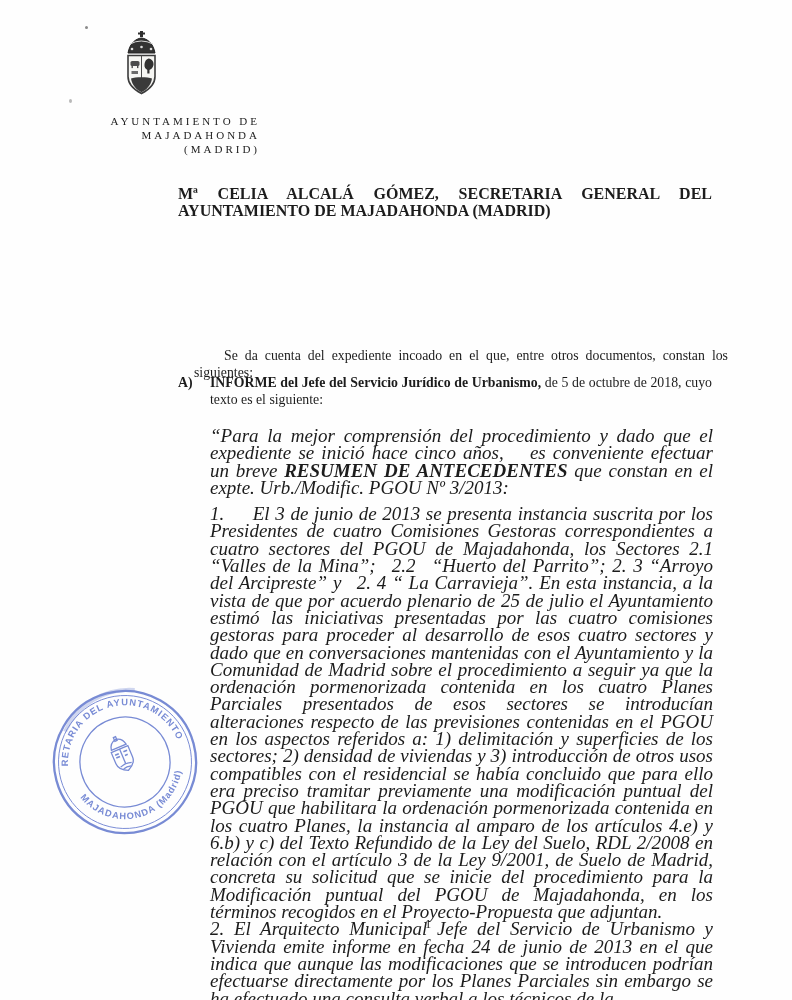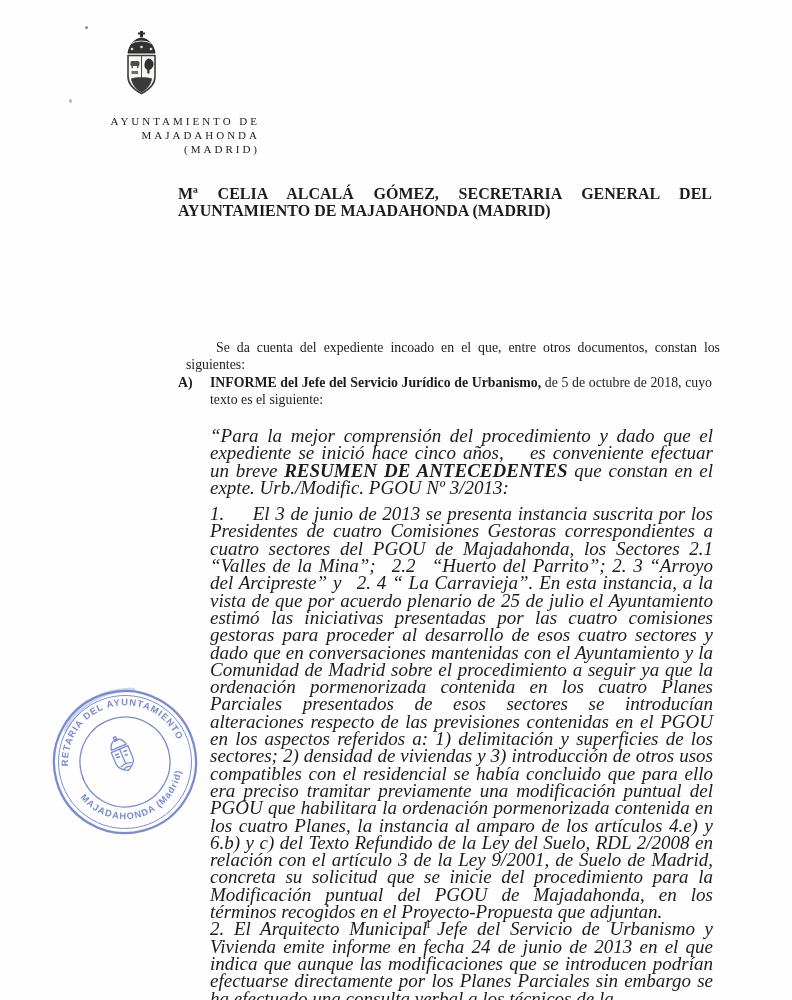--- a/index.html
+++ b/index.html
@@ -31,21 +31,21 @@
   .jline { text-align:justify; text-align-last:justify; }
 
   .certify { position:absolute; left:178px; top:230px; width:534px; margin:0;
     font-size:13.8px; line-height:17.2px; text-align:justify; }
 
   .agreement { position:absolute; left:178px; top:283px; width:534px;
     display:flex; font-weight:bold; font-size:13.8px; line-height:17.2px; }
   .ag-num { flex:none; width:81px; }
   .ag-title { flex:1; }
 
-  .intro { position:absolute; left:178px; top:331px; width:534px; margin:8px;
+  .intro { position:absolute; left:178px; top:331px; width:534px; margin:16px;
     font-size:13.8px; line-height:17.2px; text-align:justify; text-indent:30px; }
 
   .report-row { position:absolute; left:178px; top:374px; width:534px;
     display:flex; font-size:13.8px; line-height:17.2px; }
   .rep-label { flex:none; width:32px; font-weight:bold; }
   .rep-head { flex:1; text-align:justify; }
 
   .quote { position:absolute; left:210px; top:427px; width:503px;
     font-style:italic; font-size:19px; line-height:17.3px; text-align:justify; }
   .quote p { margin:0; }

